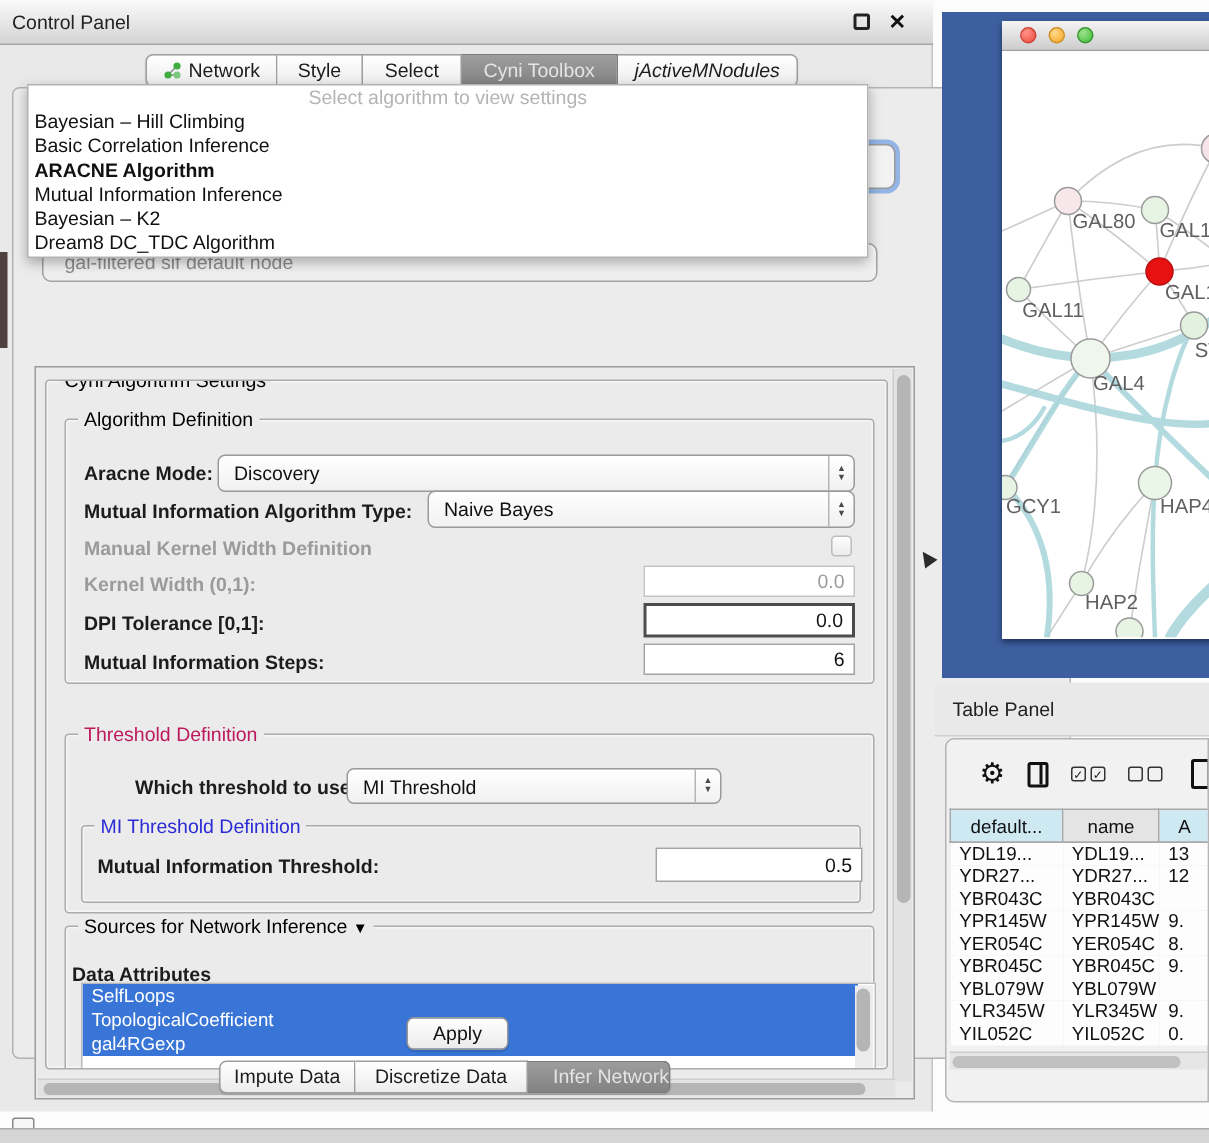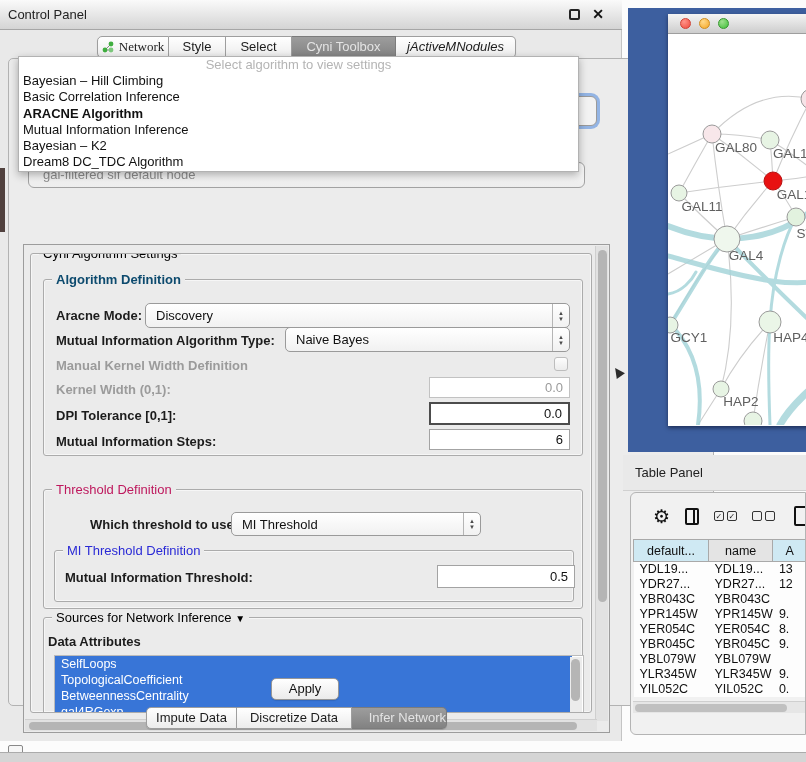--- a/index.html
+++ b/index.html
@@ -113,21 +113,21 @@
 <body>
 
 <div class="abs" id="control-panel">
   <div class="abs" id="cp-titlebar">
     <div class="abs" id="cp-title">Control Panel</div>
     <div class="abs float-glyph"></div>
     <div class="abs close-glyph">✕</div>
   </div>
 
   <div class="seg" id="top-tabs" style="left:97px; top:36px;">
-      <div class="s" style="width: 72px; font-family: Liberation Serif, serif;">
+      <div class="s" style="width: 88px;">
         <svg width="12" height="12">
           <line x1="3" y1="9" x2="9" y2="3" stroke="#888"></line>
           <line x1="3" y1="9" x2="9" y2="9" stroke="#888"></line>
           <circle cx="3" cy="9" r="2.4" fill="#3fae3f"></circle>
           <circle cx="9" cy="3" r="2.4" fill="#3fae3f"></circle>
           <circle cx="9" cy="9" r="2.4" fill="#7cc87c"></circle>
         </svg>
         <span>Network</span>
       </div>
       <div class="s" style="width: 57px;">
@@ -144,21 +144,21 @@
       </div>
     </div>
 
   <div class="abs" id="inner-panel">
 
     <div class="abs" id="scrollpane">
       <div class="grp" id="cyni-grp" style="left:6px; top:8px; width:562px; height:460px; overflow:hidden;">
         <span class="glabel">Cyni Algorithm Settings</span>
 
         <div class="grp" style="left:12px; top:25px; width:540px; height:177px;">
-          <span class="glabel" style="color:#0c4a6e;font-weight:bold;">Algorithm Definition</span>
+          <span class="glabel" style="color:#000000;">Algorithm Definition</span>
           <div class="abs f13 b" style="left:12px; top:28px;">Aracne Mode:</div>
           <div class="combo" style="left:101px; top:23px; width:425px; height:25px;">
             <span class="txt">Discovery</span>
             <span class="step">▲<br>▼</span>
           </div>
           <div class="abs f13 b" style="left:12px; top:53px;">Mutual Information Algorithm Type:</div>
           <div class="combo" style="left:241px; top:47px; width:285px; height:25px;">
             <span class="txt">Naive Bayes</span>
             <span class="step">▲<br>▼</span>
           </div>
@@ -183,26 +183,25 @@
           <div class="grp" style="left:10px; top:60px; width:520px; height:52px;">
             <span class="glabel" style="color:#2a2ad6;">MI Threshold Definition</span>
             <div class="abs f13 b" style="left:10px; top:19px;">Mutual Information Threshold:</div>
             <div class="field" style="left:382px; top:14px; width:138px; height:23px;">0.5</div>
           </div>
         </div>
 
         <div class="grp" style="left:12px; top:363px; width:540px; height:104px;">
           <span class="glabel"><span>Sources for Network Inference</span>
             <span style="font-size:10px;">▼</span></span>
-          <div class="abs f13 b" style="left:4px; top:16px;">Data Attributes</div>
+          <div class="abs f13 b" style="left:4px; top:24px;">Data Attributes</div>
           <div id="attr-list" style="left:10px; top:37px; width:530px; height:64px;">
 
           <div class="li">SelfLoops</div>
               <div class="li">TopologicalCoefficient</div>
-              <div class="li">BetweennessCentrality</div>
               <div class="li">gal4RGexp</div>
               <div id="attr-sb">
                 <div class="th"></div>
               </div>
             </div>
         </div>
       </div>
 
       <div class="abs" id="vsb">
           <div class="abs th"></div>

